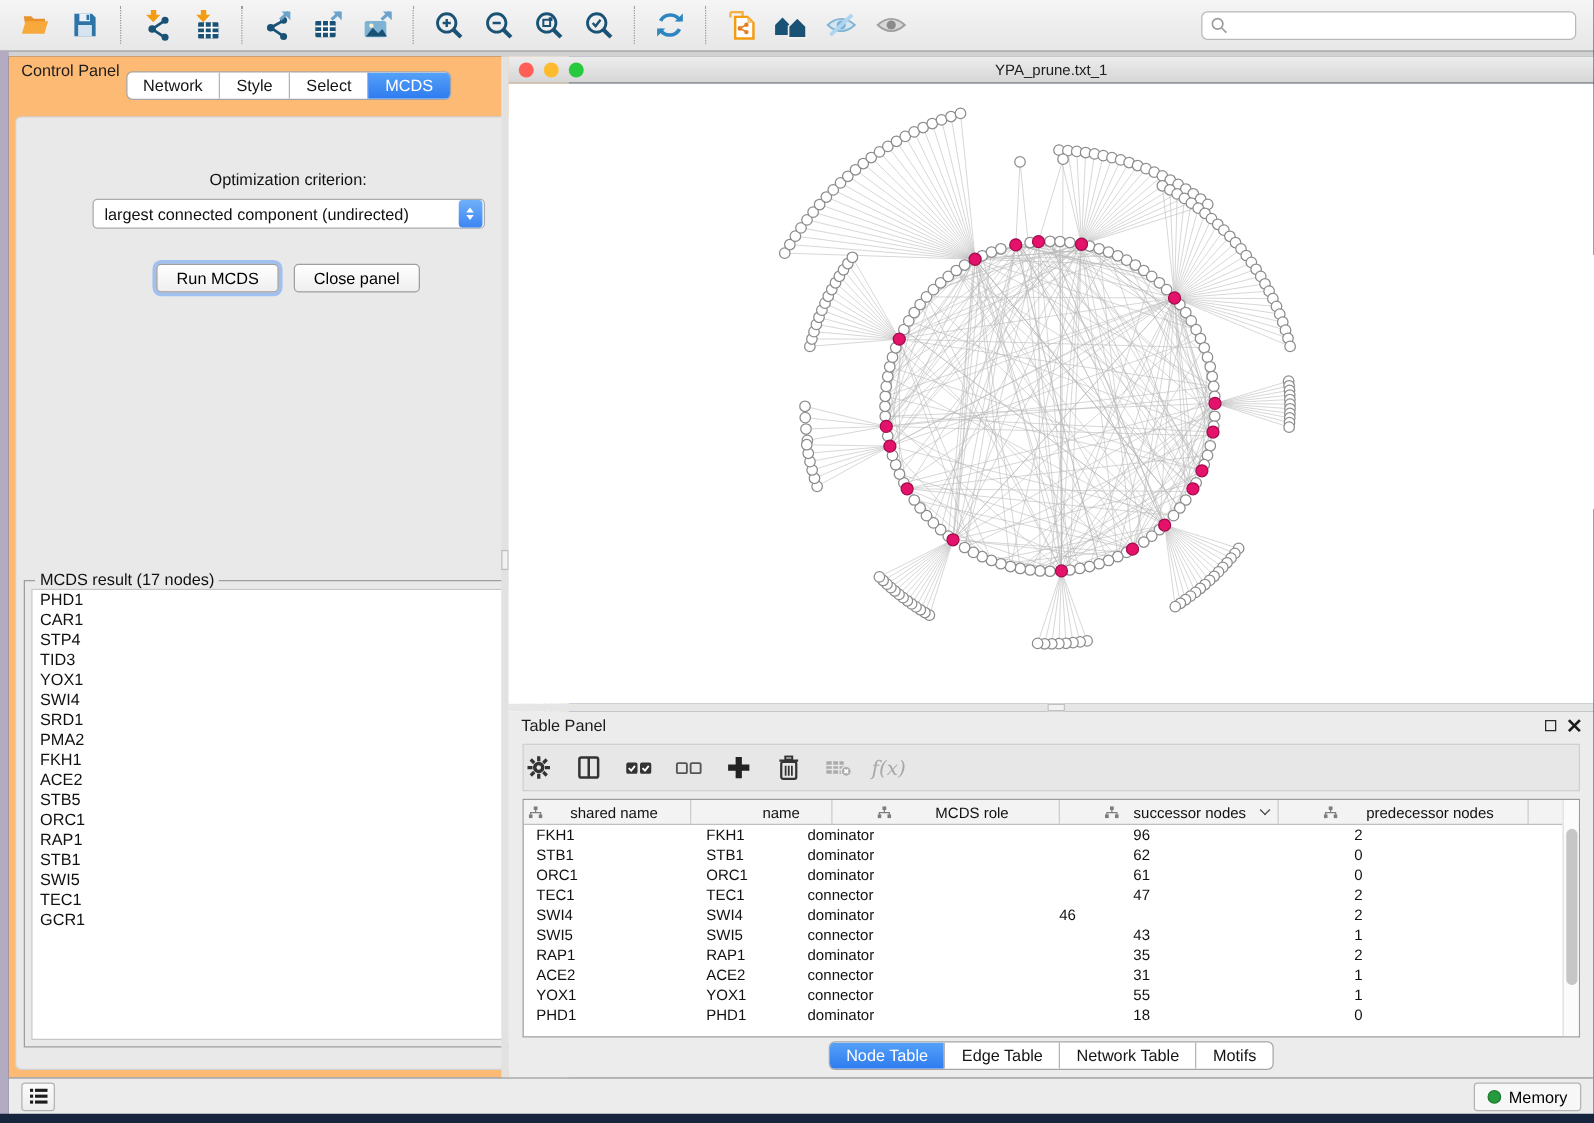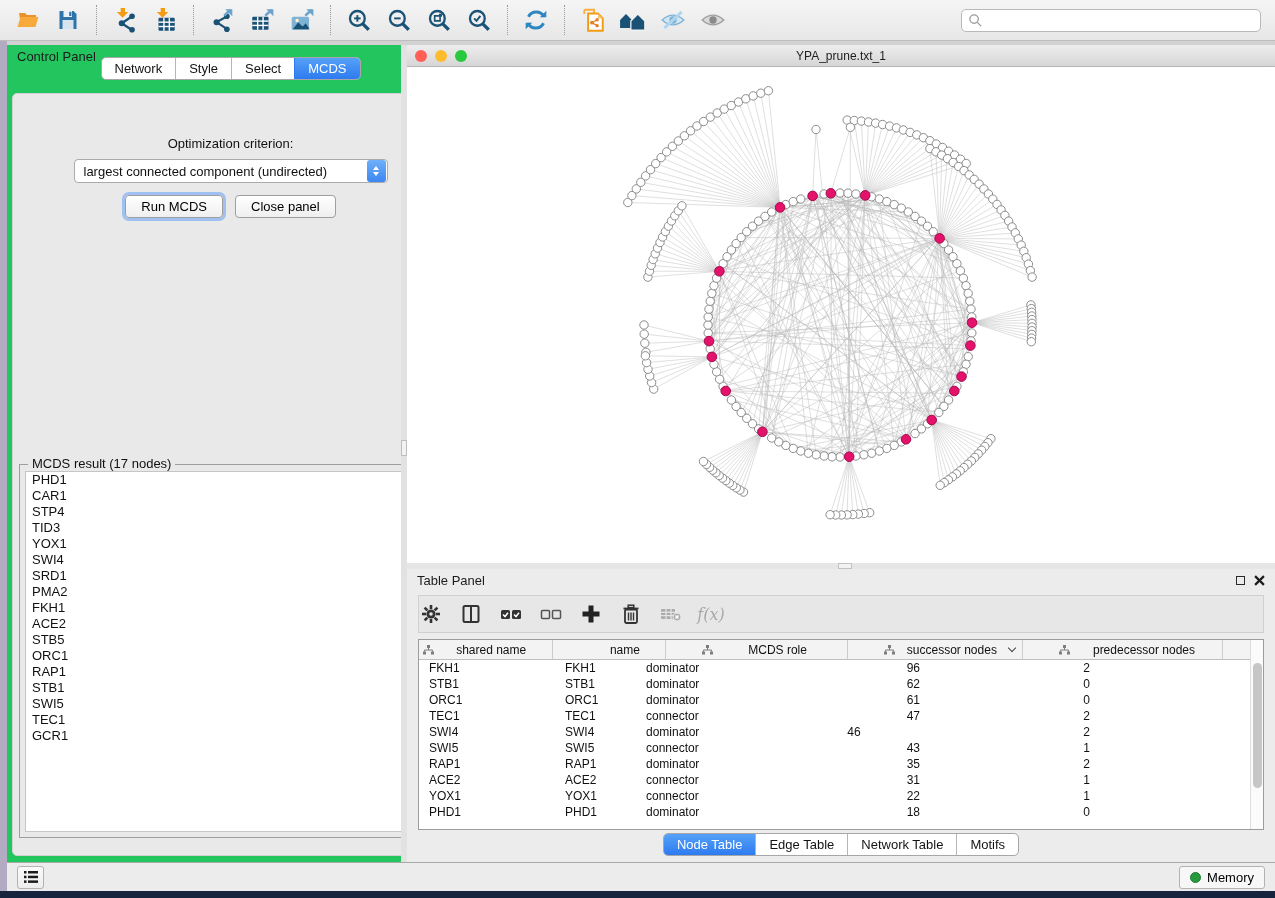--- a/index.html
+++ b/index.html
@@ -14,38 +14,38 @@
   .sep { width:0; height:30px; border-left:1px dotted #9a9a9a; margin:0 8px; }
   .search { margin-left:auto; margin-right:14px; width:300px; height:23px; background:#fff;
     border:1px solid #b9b9b9; border-radius:5px; display:flex; align-items:center; padding:0 6px; }
   .search input { border:none; outline:none; flex:1; font-size:12px; font-family:"Liberation Sans",sans-serif; background:transparent; }
 
   
   #band { position:absolute; left:0; top:41px; width:1275px; height:4px; background:#d2d2d2; }
   #left-strip { position:absolute; left:0; top:41px; width:7px; height:850px; background:#b2abc2; }
 
   
-  #control-panel { position:absolute; left:7px; top:45px; width:448px; height:817px; background:#22c55e; border-right:1px solid #a8a8a8; }
+  #control-panel { position:absolute; left:7px; top:45px; width:448px; height:817px; background:#fdba74; border-right:1px solid #a8a8a8; }
   .ptitle { height:22px; display:flex; align-items:center; padding:0 10px; font-size:13px; color:#1c1c1c; }
   .pbtns { margin-left:auto; display:flex; align-items:center; gap:9px; }
   .float-box { width:9px; height:9px; border:1.6px solid #2a2a2a; display:inline-block; }
   .cp-body { position:absolute; left:5px; right:5px; top:48px; bottom:6px; background:#e9e9e9; border:1px solid #d2d2d2; border-radius:5px; }
   #cp-tabs { position:absolute; top:12px; left:50%; transform:translateX(-50%); z-index:3; }
   .seg { display:inline-flex; border:1px solid #a6a6a6; border-radius:5px; background:#fff; overflow:hidden; font-size:13px; white-space:nowrap; }
   .seg-item { padding:3px 13px; border-left:1px solid #b5b5b5; color:#141414; }
   .seg-item:first-child { border-left:none; }
   .seg-item.active { background:linear-gradient(#55a1f8,#2e7bf0); color:#fff; border-left-color:#2e7bf0; }
   .opt-label { text-align:center; margin-top:42px; font-size:13px; }
   .dd { display:flex; align-items:center; width:314px; height:24px; background:#fff; border:1px solid #ababab; border-radius:4px; margin:8px auto 0 auto; }
   .dd-label { flex:1; padding-left:9px; font-size:13px; overflow:hidden; white-space:nowrap; }
   .dd-btn { width:19px; height:22px; margin-right:1px; border-radius:3px; background:linear-gradient(#6fb0f9,#3d86f2);
     display:flex; flex-direction:column; align-items:center; justify-content:center; gap:2px; }
   .tri-up { width:0; height:0; border-left:3.5px solid transparent; border-right:3.5px solid transparent; border-bottom:4.5px solid #fff; }
   .tri-dn { width:0; height:0; border-left:3.5px solid transparent; border-right:3.5px solid transparent; border-top:4.5px solid #fff; }
-  .btnrow { display:flex; justify-content:center; gap:12px; margin-top:12px; }
+  .btnrow { display:flex; justify-content:center; gap:12px; margin-top:28px; }
   .btn { background:linear-gradient(#ffffff,#efefef); border:1px solid #9f9f9f; border-radius:4px; padding:3px 15px; font-size:13px; font-family:"Liberation Sans",sans-serif; }
   .btn.focus { box-shadow:0 0 0 3px rgba(110,165,245,.6); }
   .grpbox { position:absolute; left:6px; right:6px; top:370px; bottom:17px; border:1px solid #9e9e9e; }
   .legend { position:absolute; top:-9px; left:8px; background:#e9e9e9; padding:0 4px; font-size:13px; }
   .listbox { position:absolute; left:5px; right:5px; top:6px; bottom:5px; background:#fff; border:1px solid #c6c6c6; overflow:hidden; }
   .list-track { position:absolute; right:6px; top:7px; bottom:6px; width:13px; background:#f4f4f4; border-left:1px solid #ddd; }
   .mcds-item { font-size:13px; line-height:16px; padding-left:6px; }
 
   
   #v-splitter { position:absolute; left:401px; top:45px; width:6px; height:817px; background:#e2e2e2; }
@@ -1177,21 +1177,21 @@
             <div class="td txt" style="width: 136px;">ACE2</div>
             <div class="td txt" style="width: 81px;">ACE2</div>
             <div class="td txt" style="width: 152px;">connector</div>
             <div class="td num" style="width: 145px;">31</div>
             <div class="td num" style="width: 170px;">1</div>
           </div>
           <div class="tr">
             <div class="td txt" style="width: 136px;">YOX1</div>
             <div class="td txt" style="width: 81px;">YOX1</div>
             <div class="td txt" style="width: 152px;">connector</div>
-            <div class="td num" style="width: 145px;">22</div>
+            <div class="td num" style="width: 145px;">55</div>
             <div class="td num" style="width: 170px;">1</div>
           </div>
           <div class="tr">
             <div class="td txt" style="width: 136px;">PHD1</div>
             <div class="td txt" style="width: 81px;">PHD1</div>
             <div class="td txt" style="width: 152px;">dominator</div>
             <div class="td num" style="width: 145px;">18</div>
             <div class="td num" style="width: 170px;">0</div>
           </div>
         </div>

